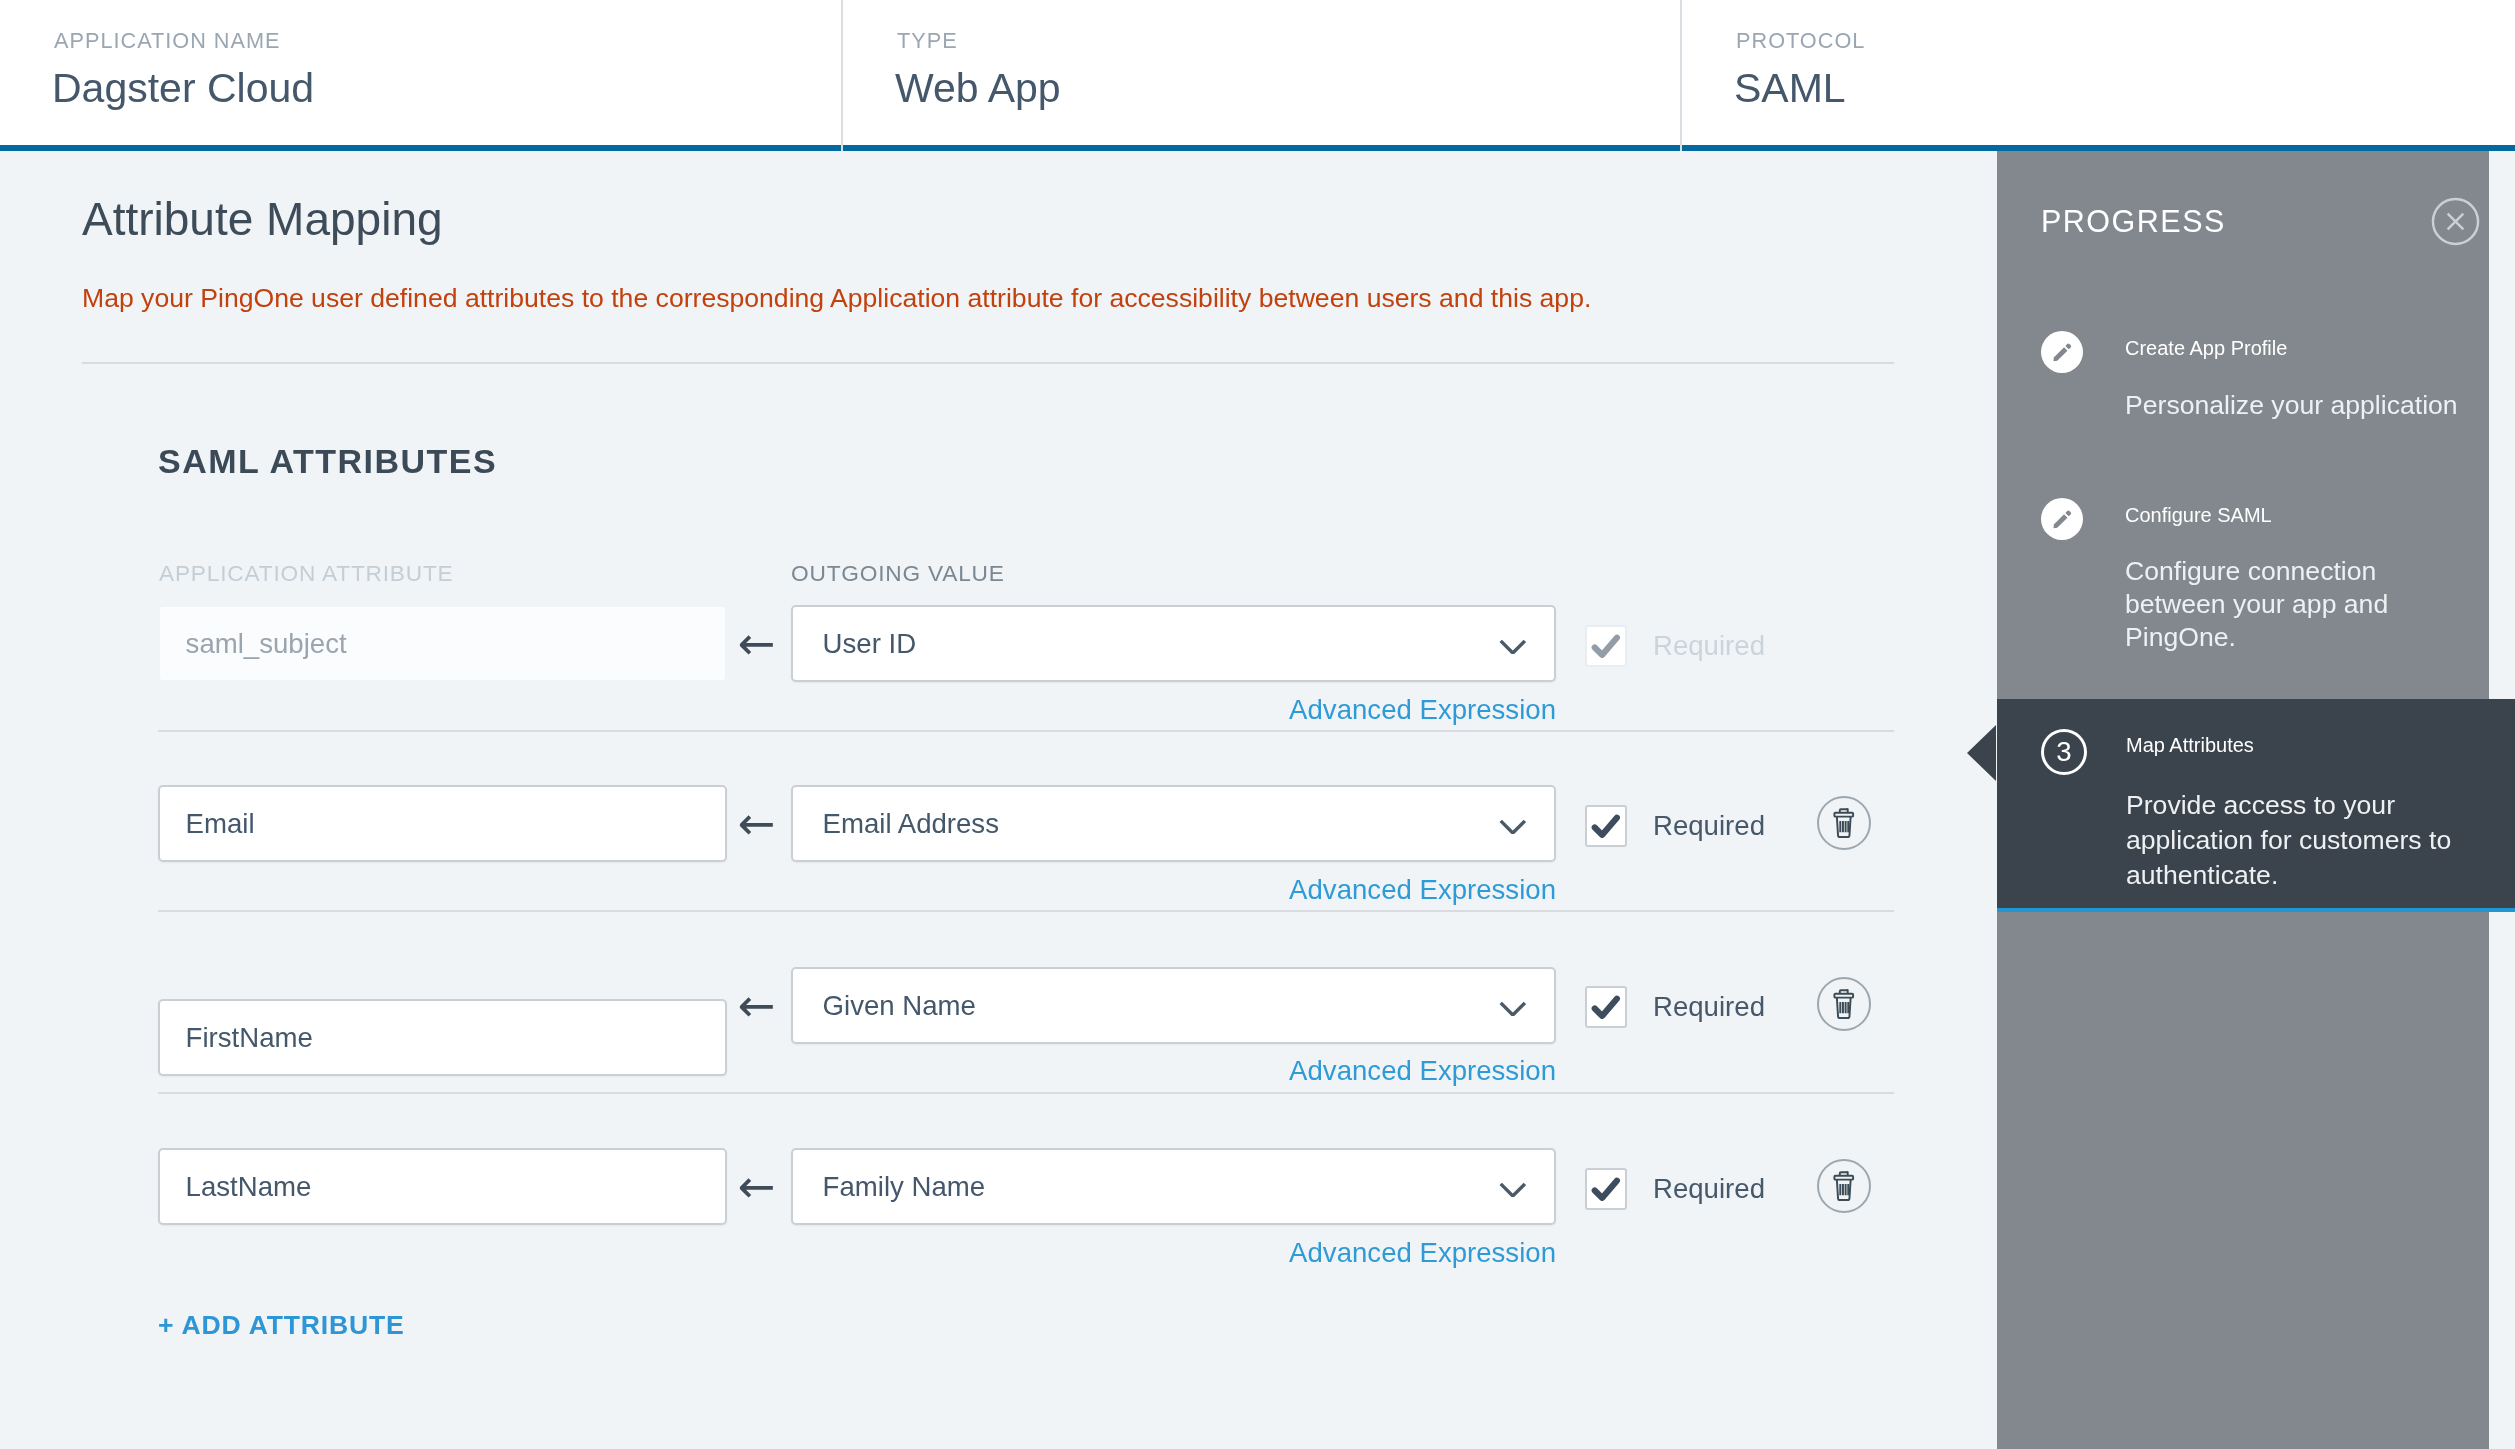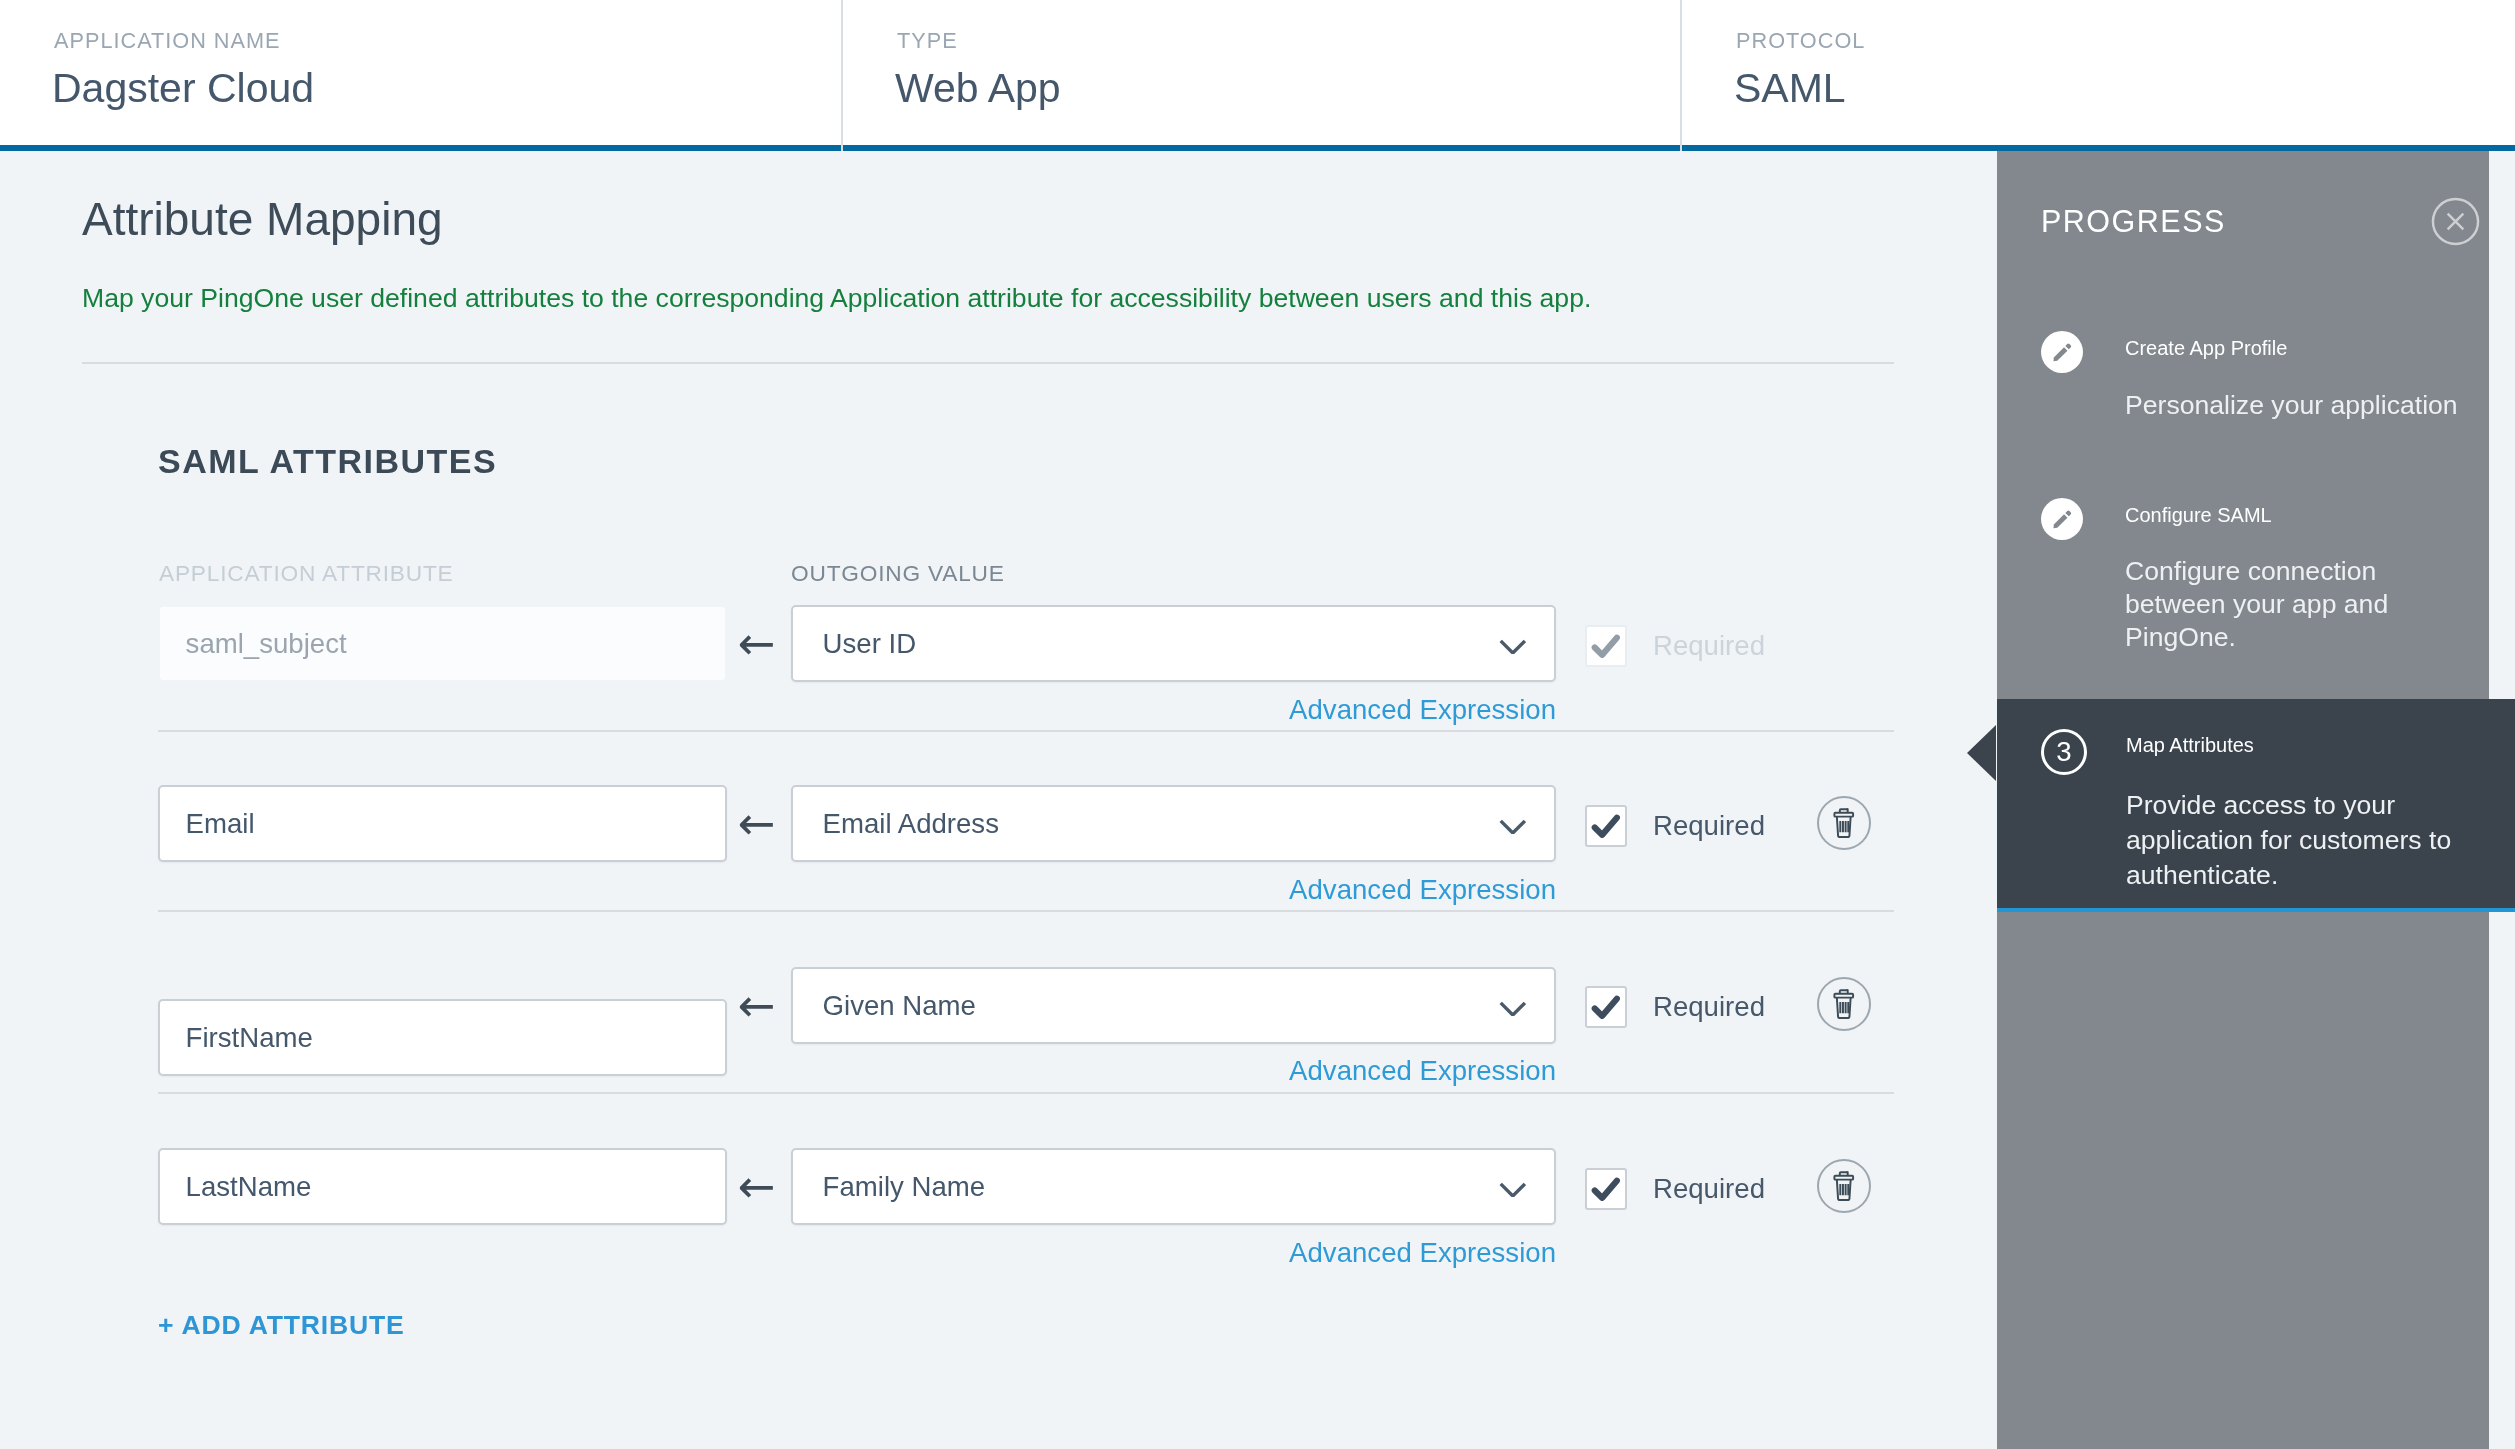--- a/index.html
+++ b/index.html
@@ -14,21 +14,21 @@
   .hdr-col-1 { left:0;    width:841px; }
   .hdr-col-2 { left:841px; width:838px; border-left:2px solid #d9dee2; }
   .hdr-col-3 { left:1680px; width:836px; border-left:2px solid #d9dee2; }
   .hdr-label { position:absolute; top:27.6px; left:54px; font-size:21.7px; letter-spacing:1px;
     color:#9aa6b2; font-weight:400; }
   .hdr-value { position:absolute; top:65px; left:52px; font-size:41px; color:#44576b; font-weight:400; }
 
   
   .main { position:absolute; top:151px; left:0; width:2335px; height:1298px; background:#f0f4f7; }
   .page-title { position:absolute; left:82px; top:41px; font-size:46px; font-weight:300; color:#3e4b58; }
-  .page-desc { position:absolute; left:82px; top:132px; font-size:26.6px; color:#15803d; }
+  .page-desc { position:absolute; left:82px; top:132px; font-size:26.6px; color:#c2410c; }
   .top-divider { position:absolute; left:82px; top:211px; width:1812px; height:2px; background:#d8dce0; }
   .section-heading { position:absolute; left:158px; top:291px; font-size:34px; font-weight:700;
     letter-spacing:1.5px; color:#3b4a56; }
   .col-label { position:absolute; top:409px; font-size:22.7px; letter-spacing:0.8px; font-weight:400; }
   .col-label.app-attr { left:159px; color:#c5ced6; }
   .col-label.out-val { left:791px; color:#7b8893; }
 
   .attr-input { position:absolute; left:158px; width:569px; height:77px; border:2px solid #c9cfd5;
     border-radius:4.9px; background:#ffffff; color:#44576b; font-size:27.6px; padding:0 25.6px;
     font-family:"Liberation Sans", sans-serif; box-shadow:0 1px 2px rgba(0,0,0,0.05); outline:none; }

